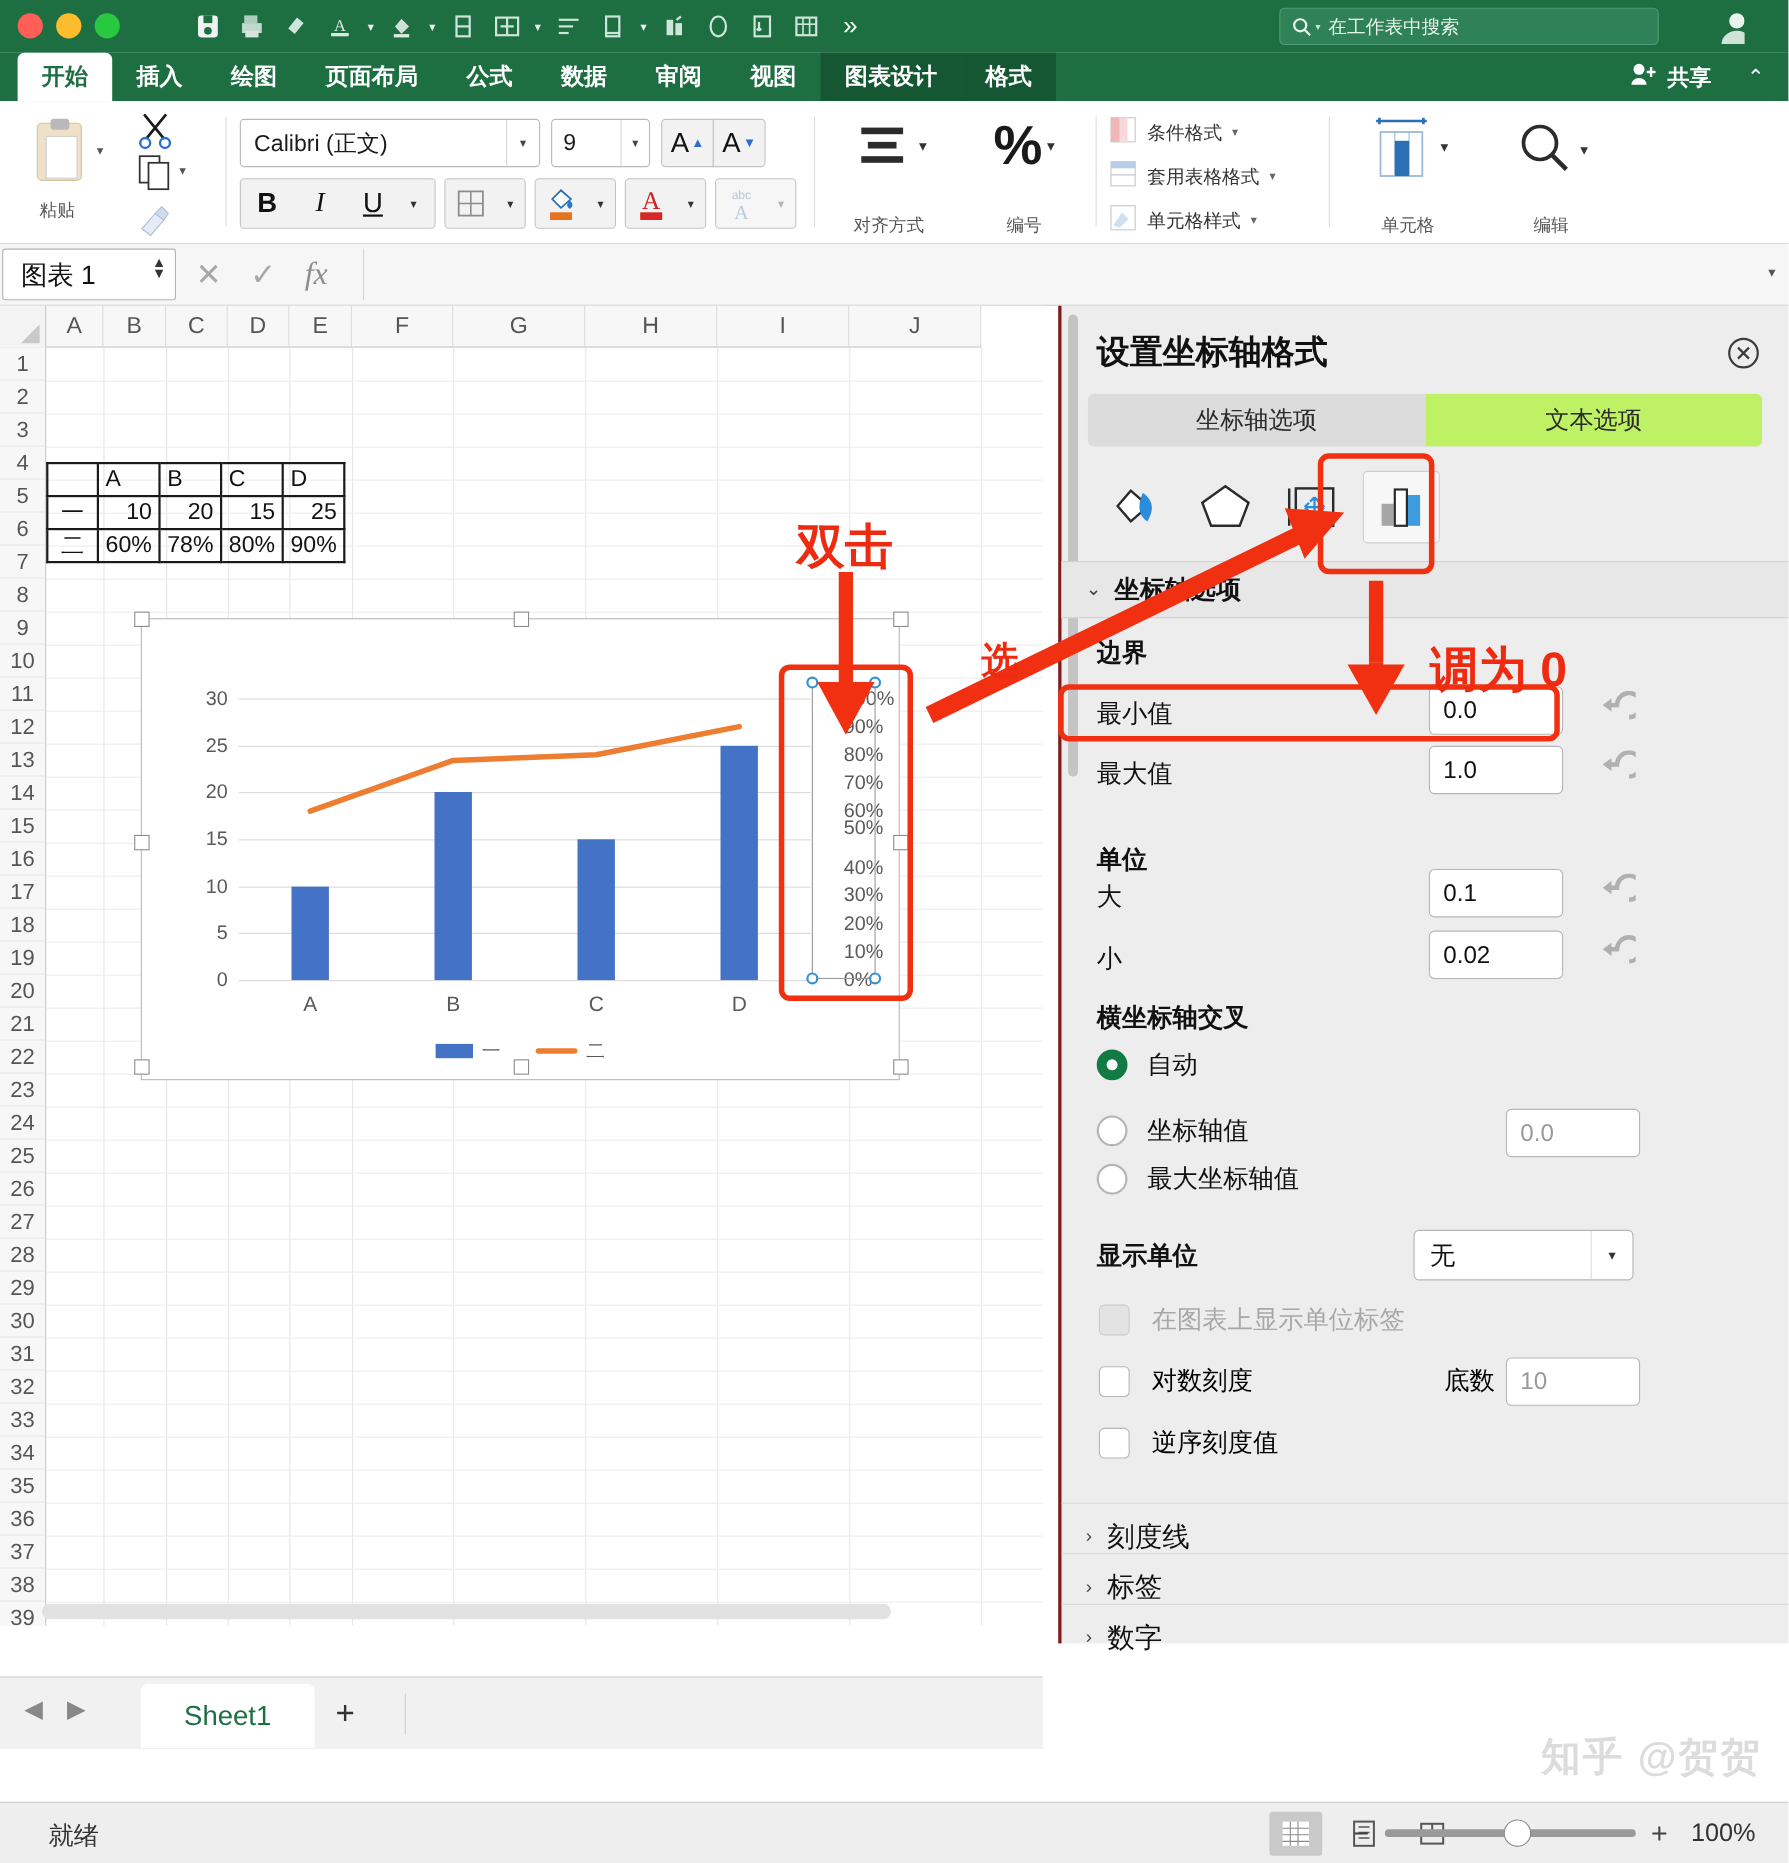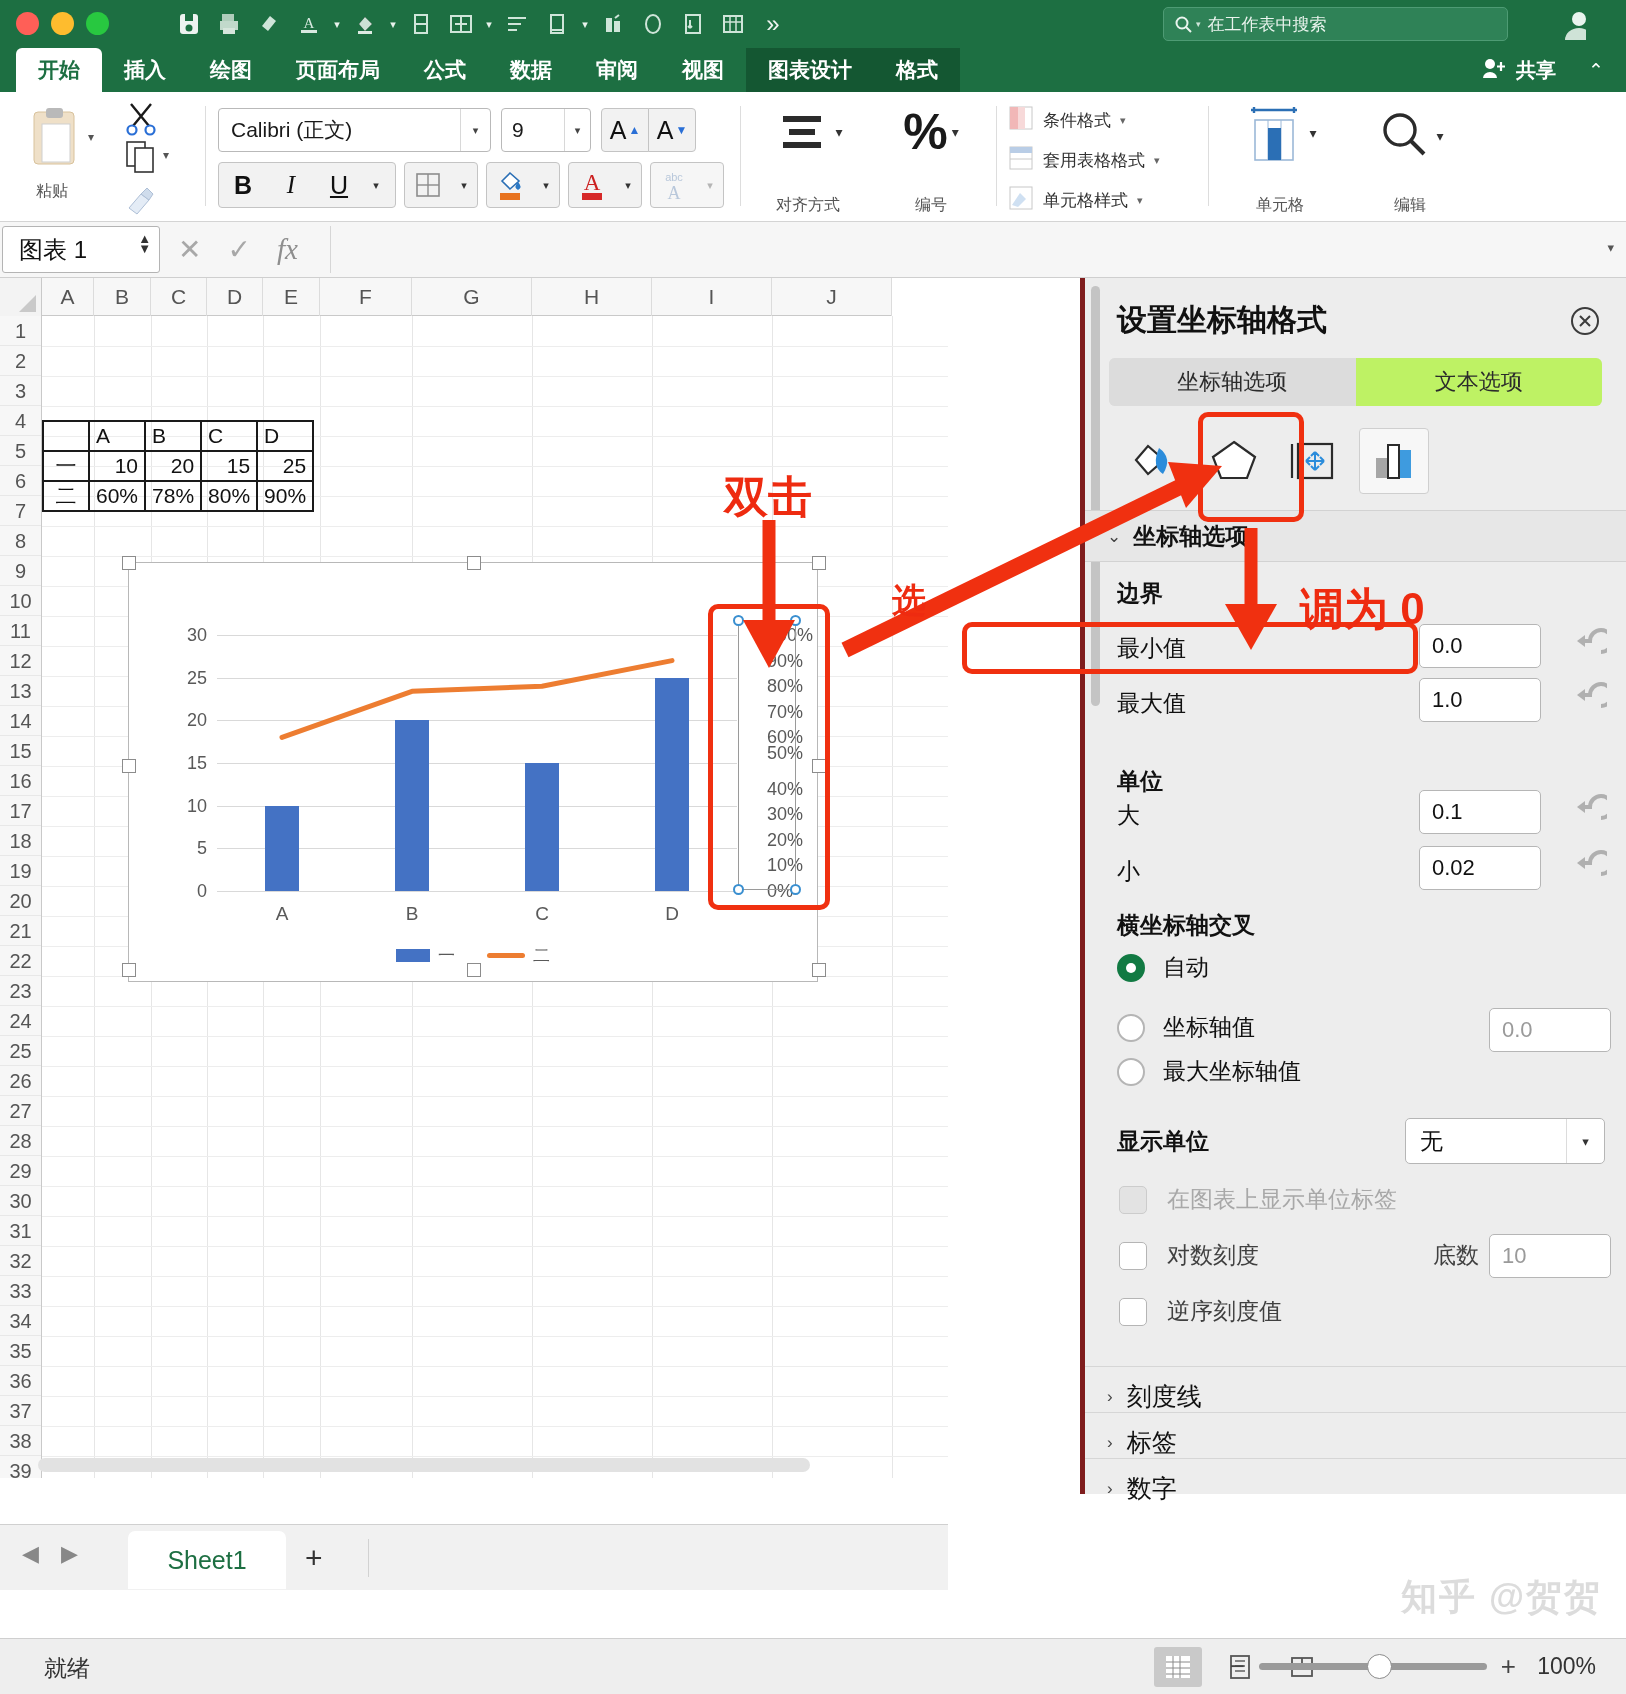--- a/index.html
+++ b/index.html
@@ -207,22 +207,22 @@
   .axhandle { position: absolute; width: 11px; height: 11px; border-radius: 50%;
               background: #fff; border: 2px solid #3a8fd0; }
 
   
   .annot { position: absolute; color: #ee2b10; font-weight: bold; }
   .redbox { position: absolute; border: 5px solid #f03010; border-radius: 10px; }
   svg.overlay { position: absolute; left: 0; top: 0; width: 1626px; height: 1694px;
                 pointer-events: none; }
 
   
-  .panel { position: absolute; top: 278px; right: 0; width: 546px; height: 1216px;
-           background: #ededed; border-left: 5px solid #7f1d1d; }
+  .panel { position: absolute; top: 278px; right: 0; width: 664px; height: 1216px;
+           background: #ededed; border-left: 3px solid #7f1d1d; }
   .ptitle { position: absolute; left: 32px; top: 22px; font-size: 30px; font-weight: bold; color: #111; }
   .pclose { position: absolute; right: 26px; top: 28px; width: 30px; height: 30px; }
   .ptabs { position: absolute; left: 24px; right: 24px; top: 80px; height: 48px;
            display: flex; border-radius: 6px; overflow: hidden; background: #e2e2e2; }
   .ptab { flex: 1; display: flex; align-items: center; justify-content: center;
           font-size: 22px; color: #2b2b2b; }
   .ptab.active { background: #dcdcdc; }
   .ptab.inactive { background: #bef264; }
 
   .picons { position: absolute; left: 24px; right: 24px; top: 144px; height: 78px;
@@ -247,21 +247,21 @@
   .radio { position: absolute; width: 28px; height: 28px; border-radius: 50%;
            border: 2px solid #b5b5b5; background: #fff; }
   .radio.on { background: #127a43; border-color: #127a43; }
   .radio.on:after { content: ""; position: absolute; left: 7px; top: 7px; width: 10px; height: 10px;
            border-radius: 50%; background: #fff; }
   .rlab { position: absolute; font-size: 23px; color: #111; }
 
   .check { position: absolute; width: 28px; height: 28px; border-radius: 5px;
            border: 1px solid #b5b5b5; background: #fff; }
   .check.dis { background: #e3e3e3; border-color: #cccccc; }
-  .clab { position: absolute; font-size: 23px; color: #404040; }
+  .clab { position: absolute; font-size: 23px; color: #000000; }
   .clab.dis { color: #a8a8a8; }
 
   .pselect { position: absolute; width: 200px; height: 46px; background: #fff;
              border: 1px solid #b6b6b6; border-radius: 5px; display: flex; align-items: center;
              padding-left: 14px; font-size: 23px; color: #111; }
   .pselect .sc { position: absolute; right: 0; top: 0; width: 38px; height: 44px;
              border-left: 1px solid #dcdcdc; display: flex; align-items: center;
              justify-content: center; font-size: 13px; color: #333; }
 
   .pscroll { position: absolute; left: 6px; top: 8px; width: 9px; height: 420px;

